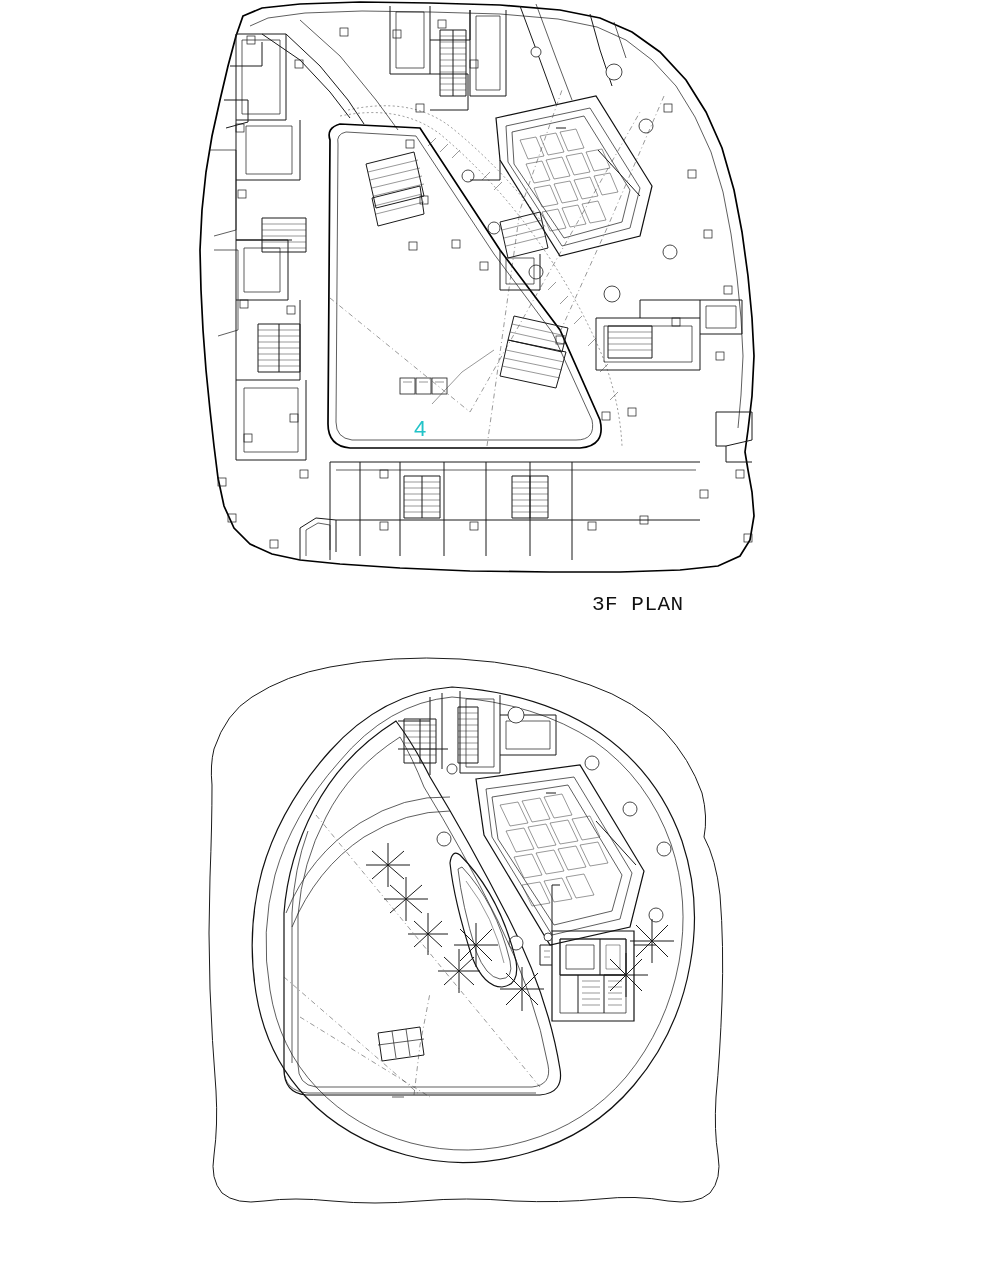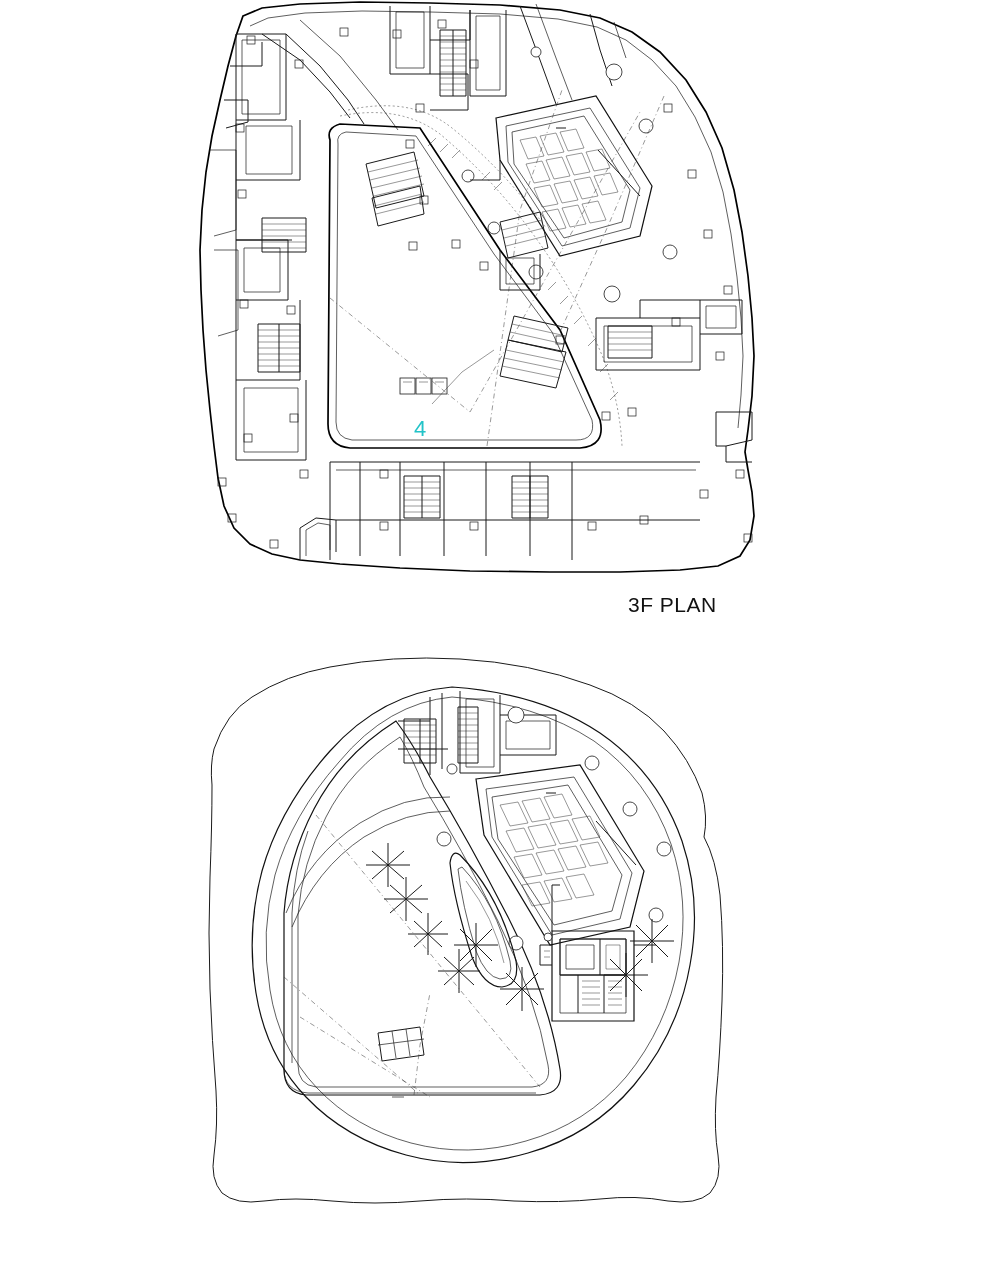--- a/index.html
+++ b/index.html
@@ -36,21 +36,21 @@
   #plan-3f .plan-drawing { height: 580px; }
   #plan-4f .plan-drawing { height: 580px; }
 
   .plan-caption {
     position: absolute;
     font-size: 21px;
     letter-spacing: 0.5px;
     color: #111111;
     font-family: "Liberation Sans", sans-serif;
   }
-  #caption-3f { left: 628px; top: 593px; }
+  #caption-3f { left: 592px; top: 593px; font-family: Liberation Mono, monospace; }
 
   svg { display: block; }
   .ln { fill: none; stroke: #1a1a1a; stroke-width: 1; }
   .ln-thin { fill: none; stroke: #1a1a1a; stroke-width: 0.7; }
   .ln-hair { fill: none; stroke: #333333; stroke-width: 0.5; }
   .ln-bold { fill: none; stroke: #000000; stroke-width: 1.7; }
   .ln-med { fill: none; stroke: #111111; stroke-width: 1.2; }
   .fill-w { fill: #ffffff; stroke: #1a1a1a; stroke-width: 0.8; }
   .dash { stroke-dasharray: 5 3 1 3; }
   .dot { stroke-dasharray: 2 2.5; }

